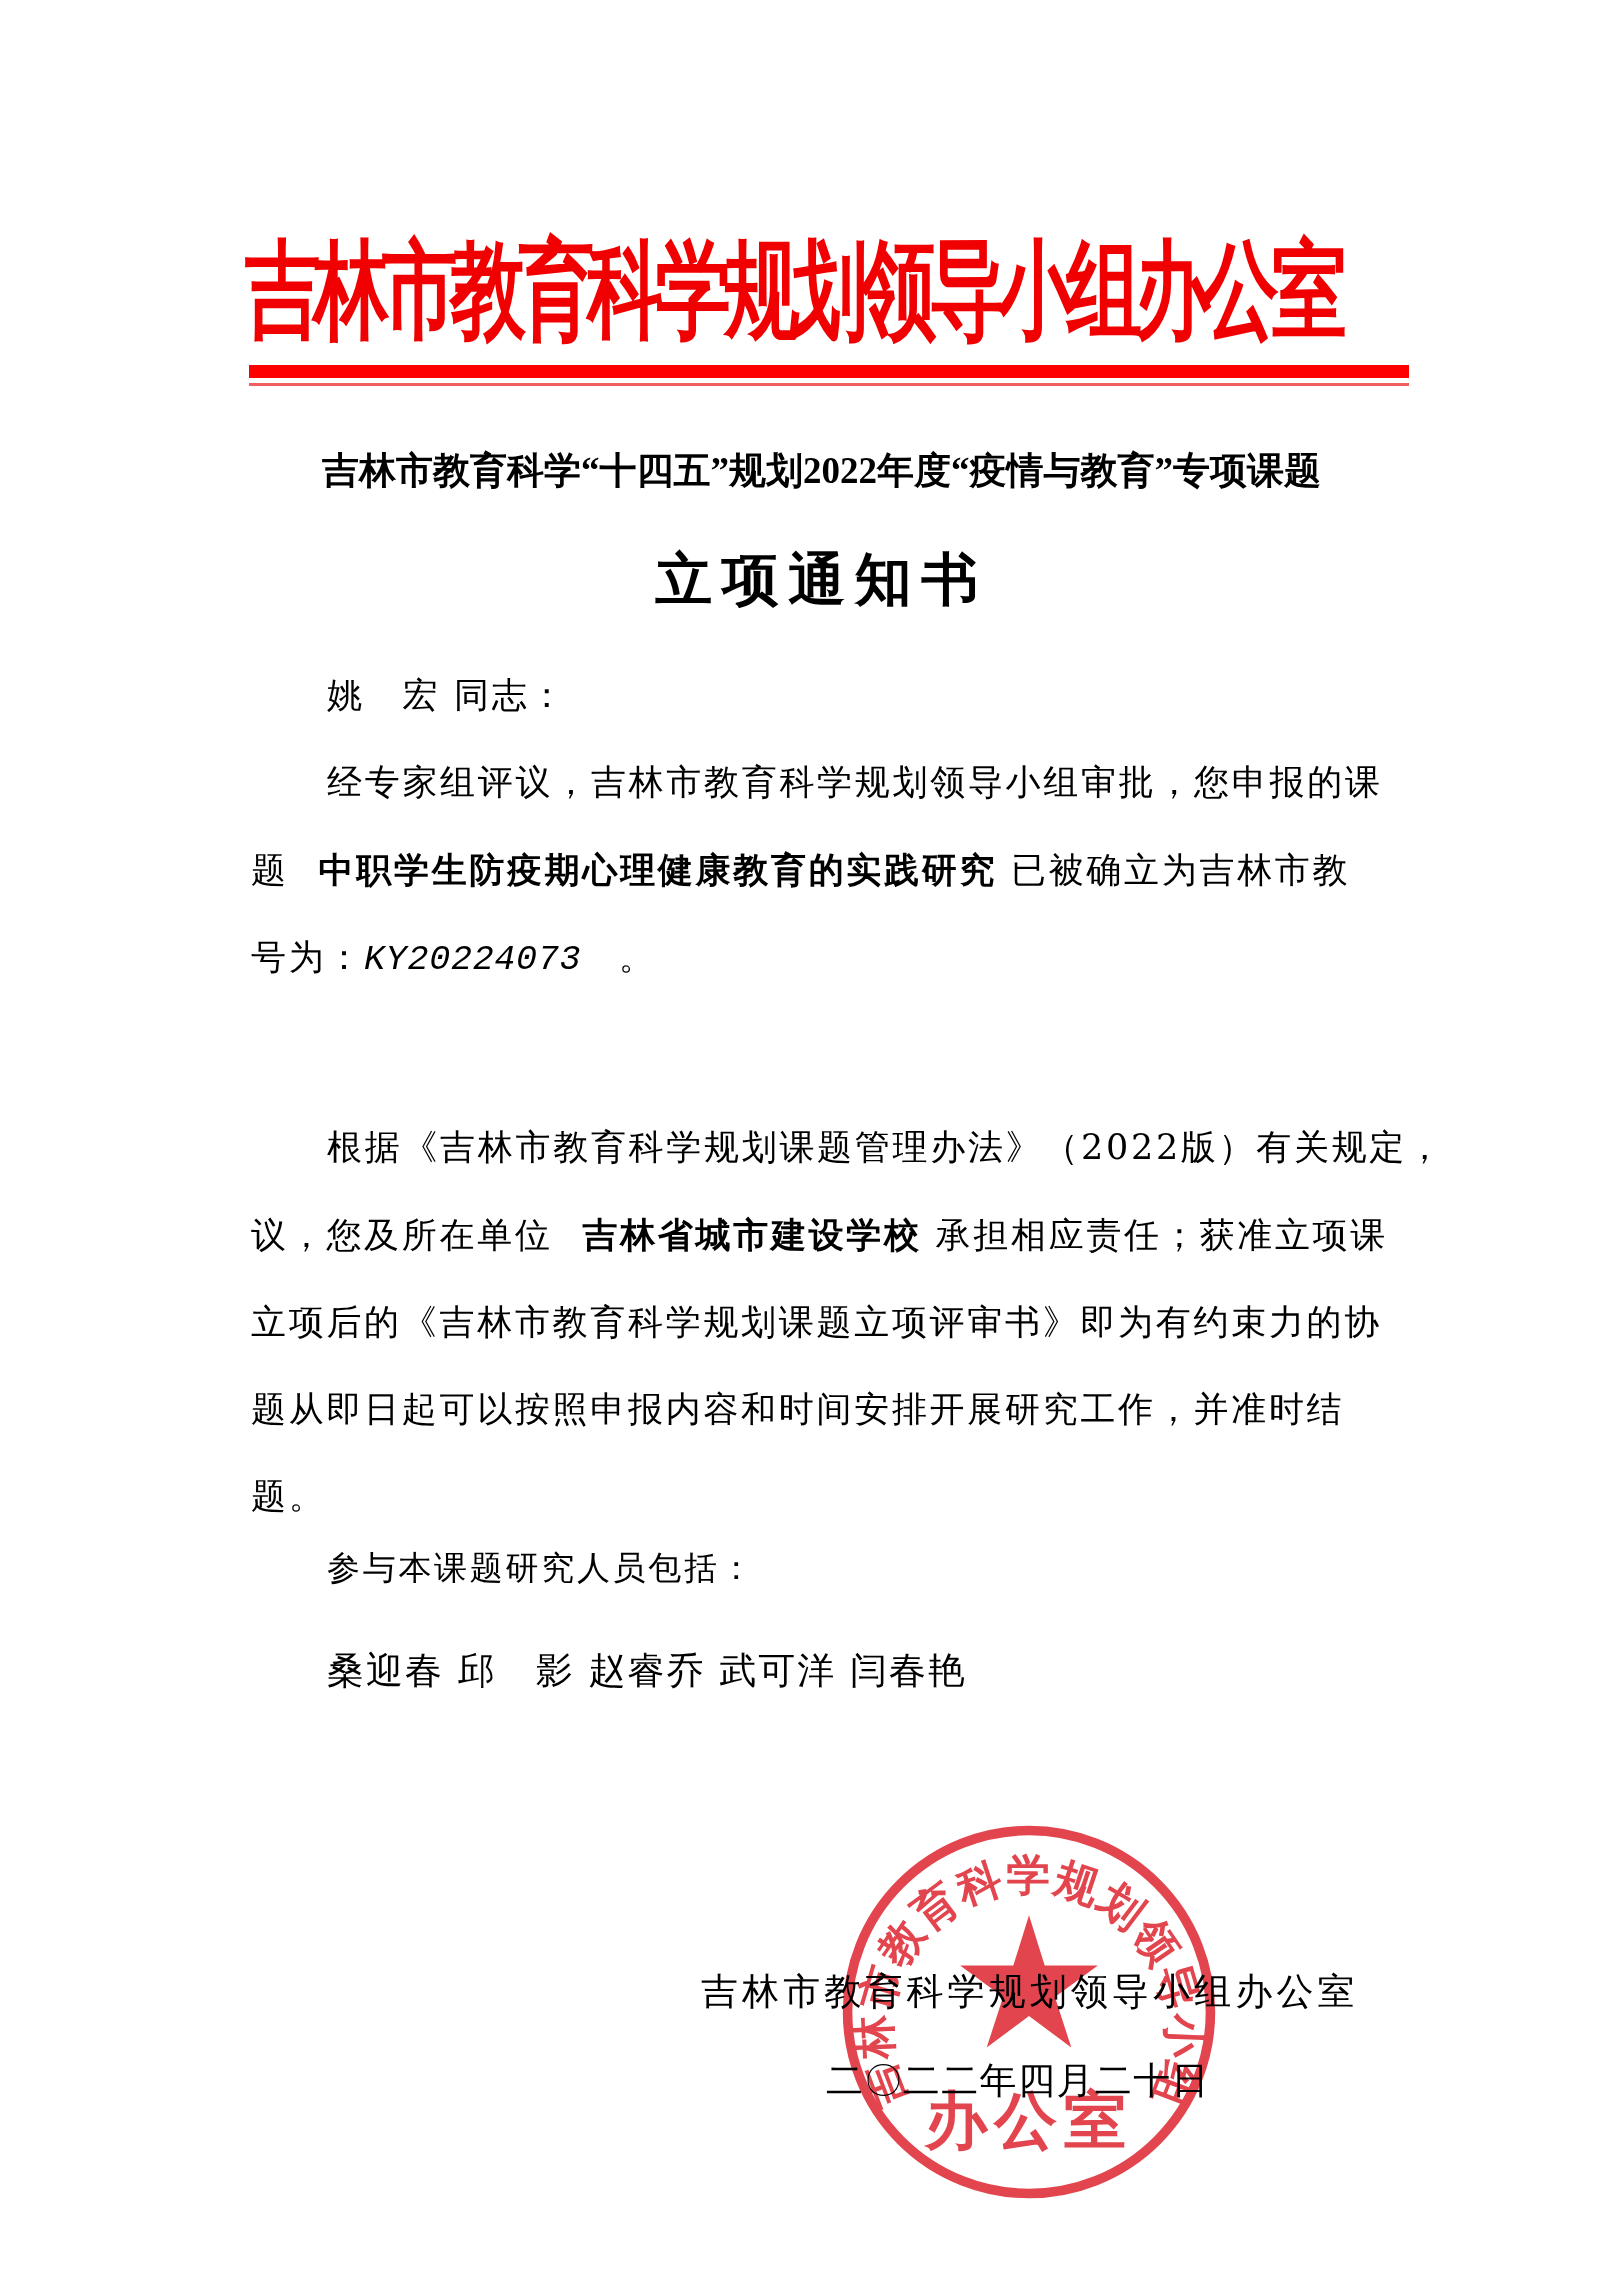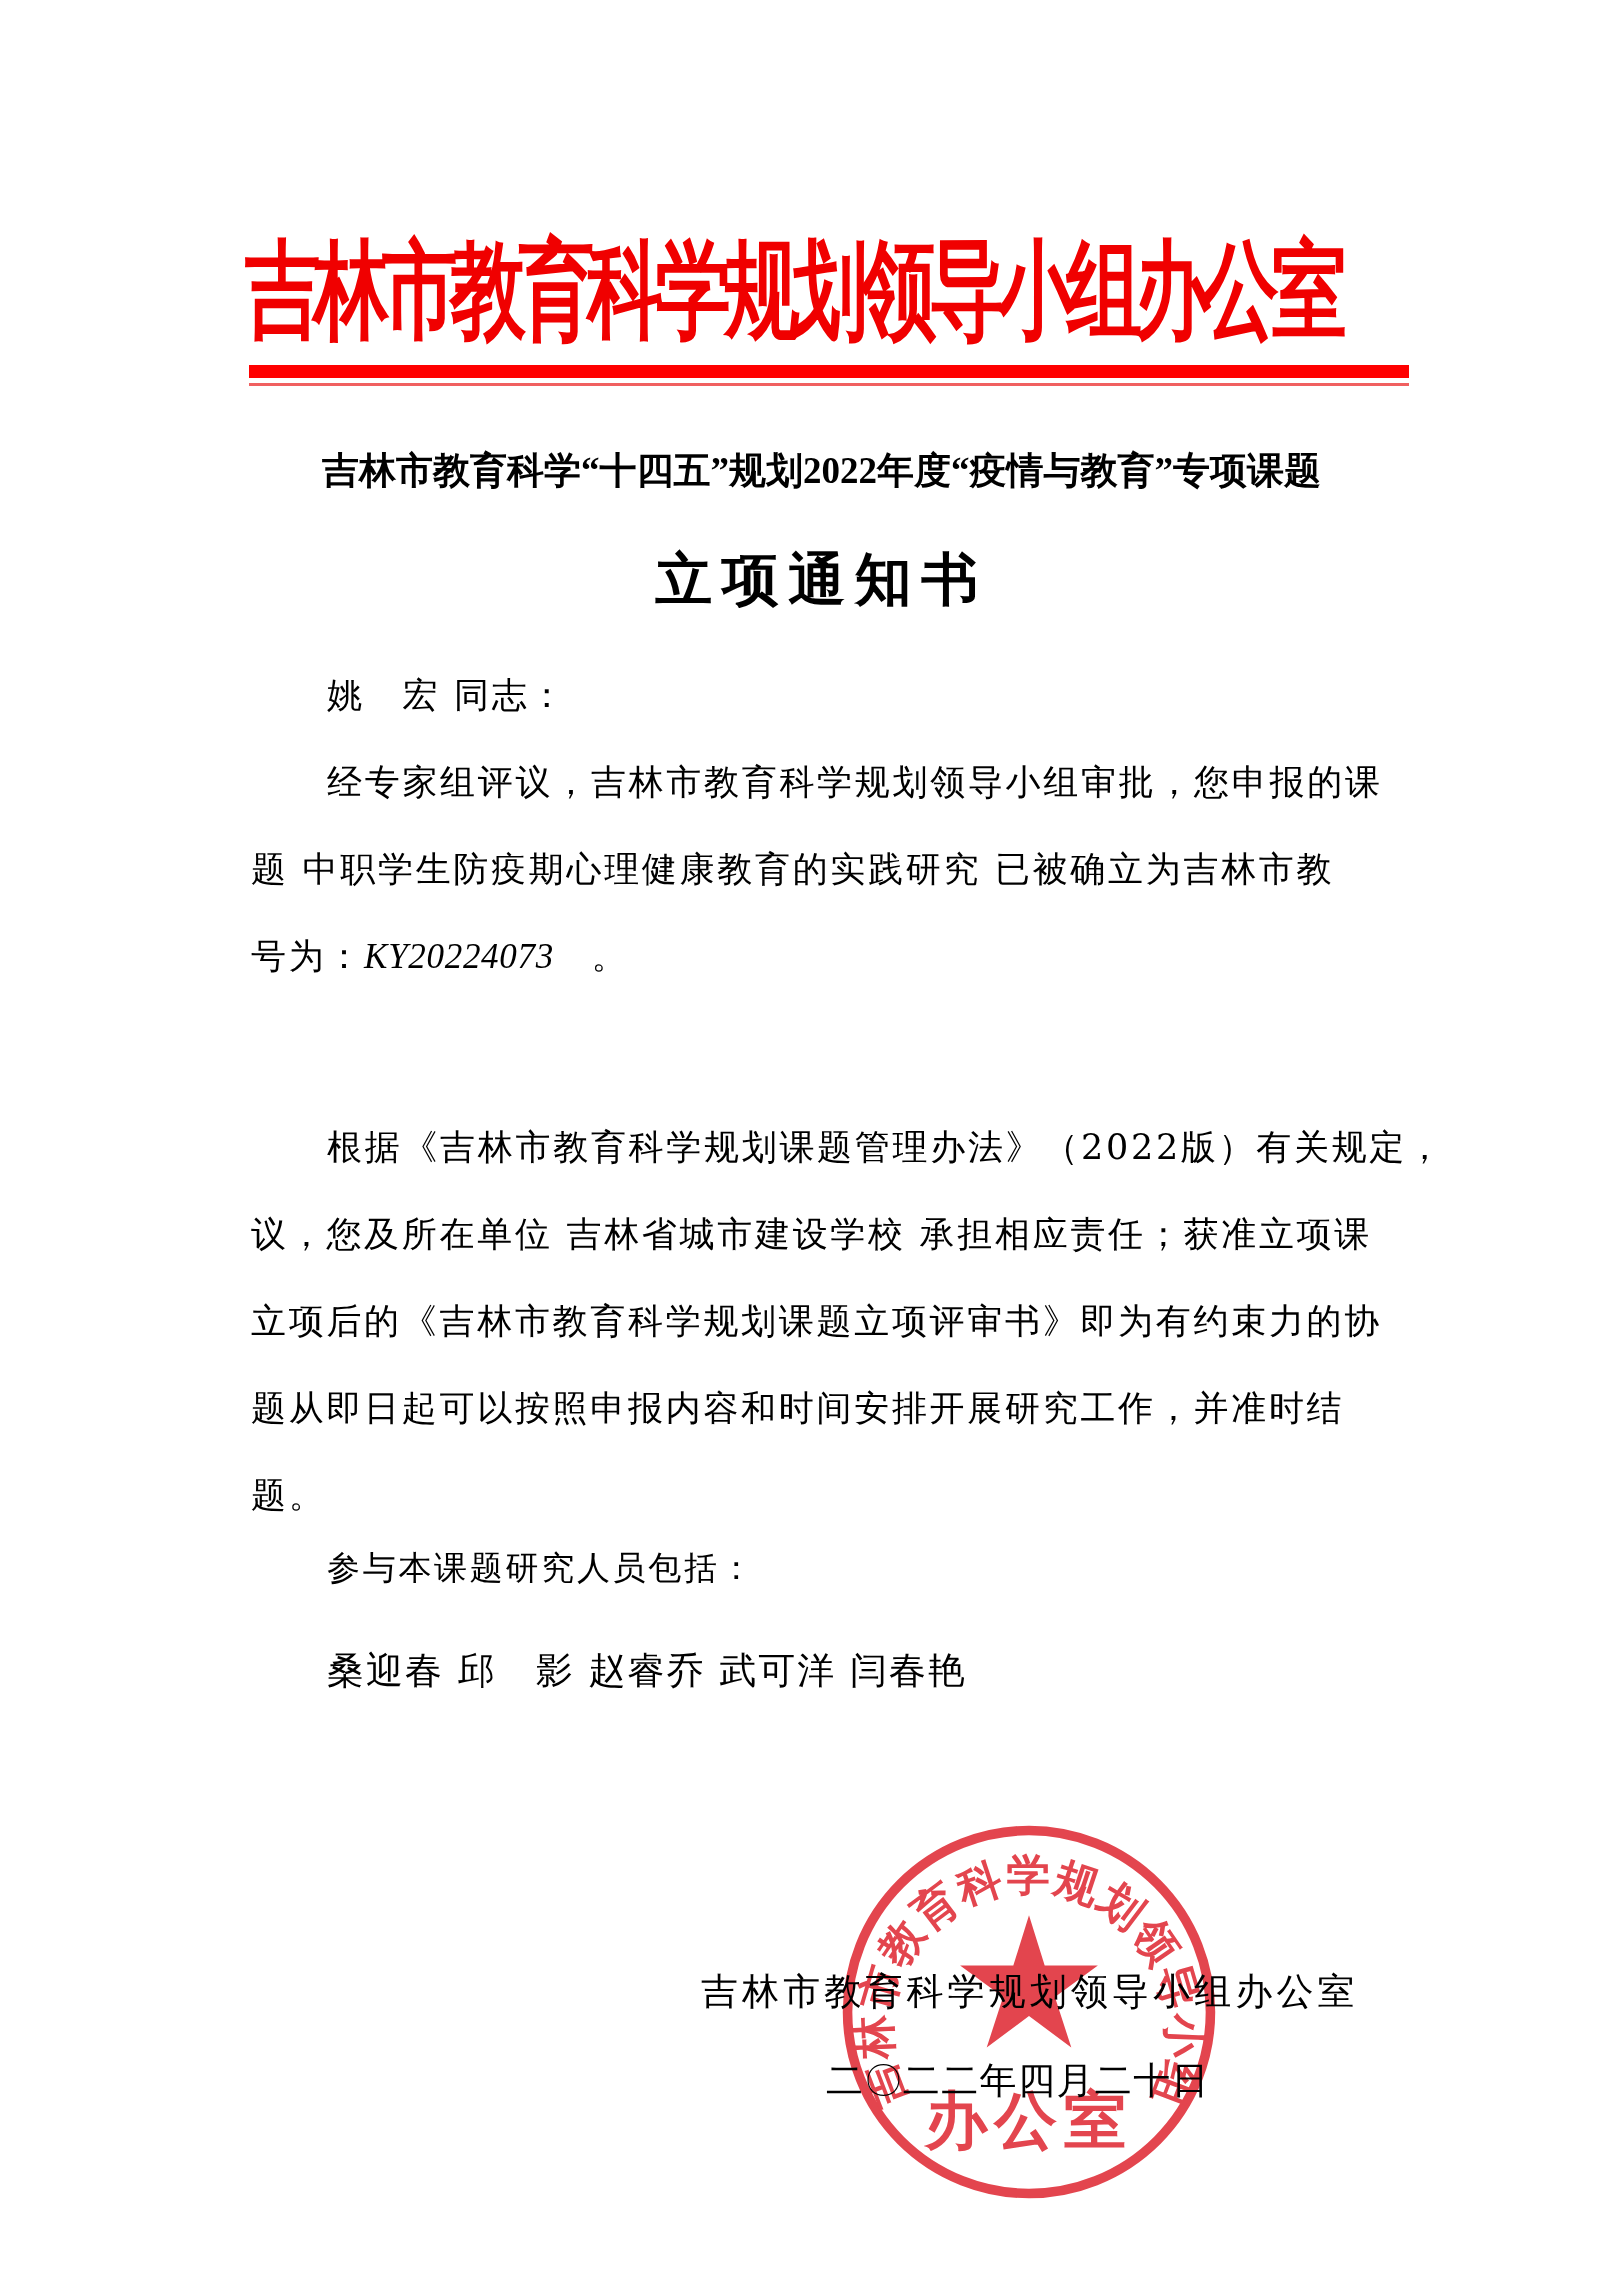--- a/index.html
+++ b/index.html
@@ -100,23 +100,23 @@
   .salutation {
     position: absolute;
     left: 327px;
     top: 668px;
     font-size: 35px;
     line-height: 55px;
     white-space: pre;
     letter-spacing: 2.7px;
   }
   .line { display: block; white-space: nowrap; }
-  .hl { font-weight: normal; }
+  .hl { font-weight: bold; margin-left: 16px; }
   .mono-ish {
-    font-family: Liberation Serif, serif;
+    font-family: Liberation Mono, monospace;
     font-style: italic;
     letter-spacing: 0.7px;
   }
   .members-label {
     position: absolute;
     left: 327px;
     top: 1540px;
     font-size: 33px;
     line-height: 55px;
     letter-spacing: 2.7px;

